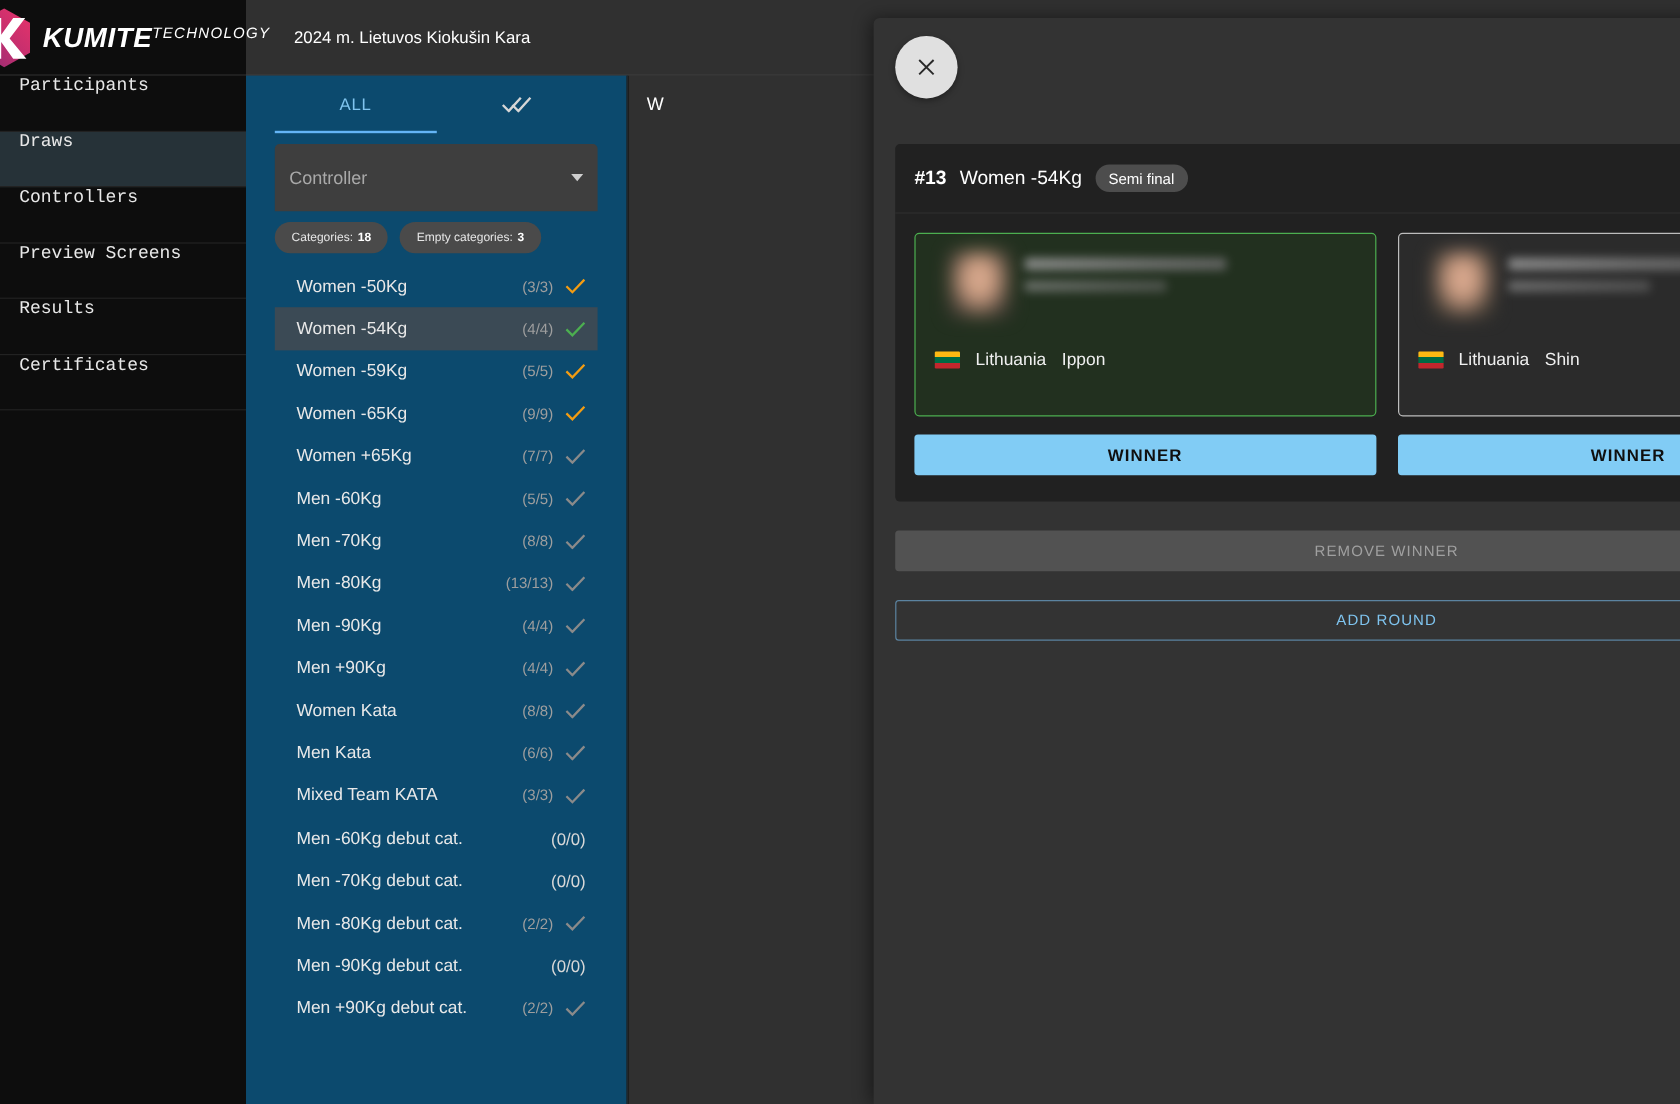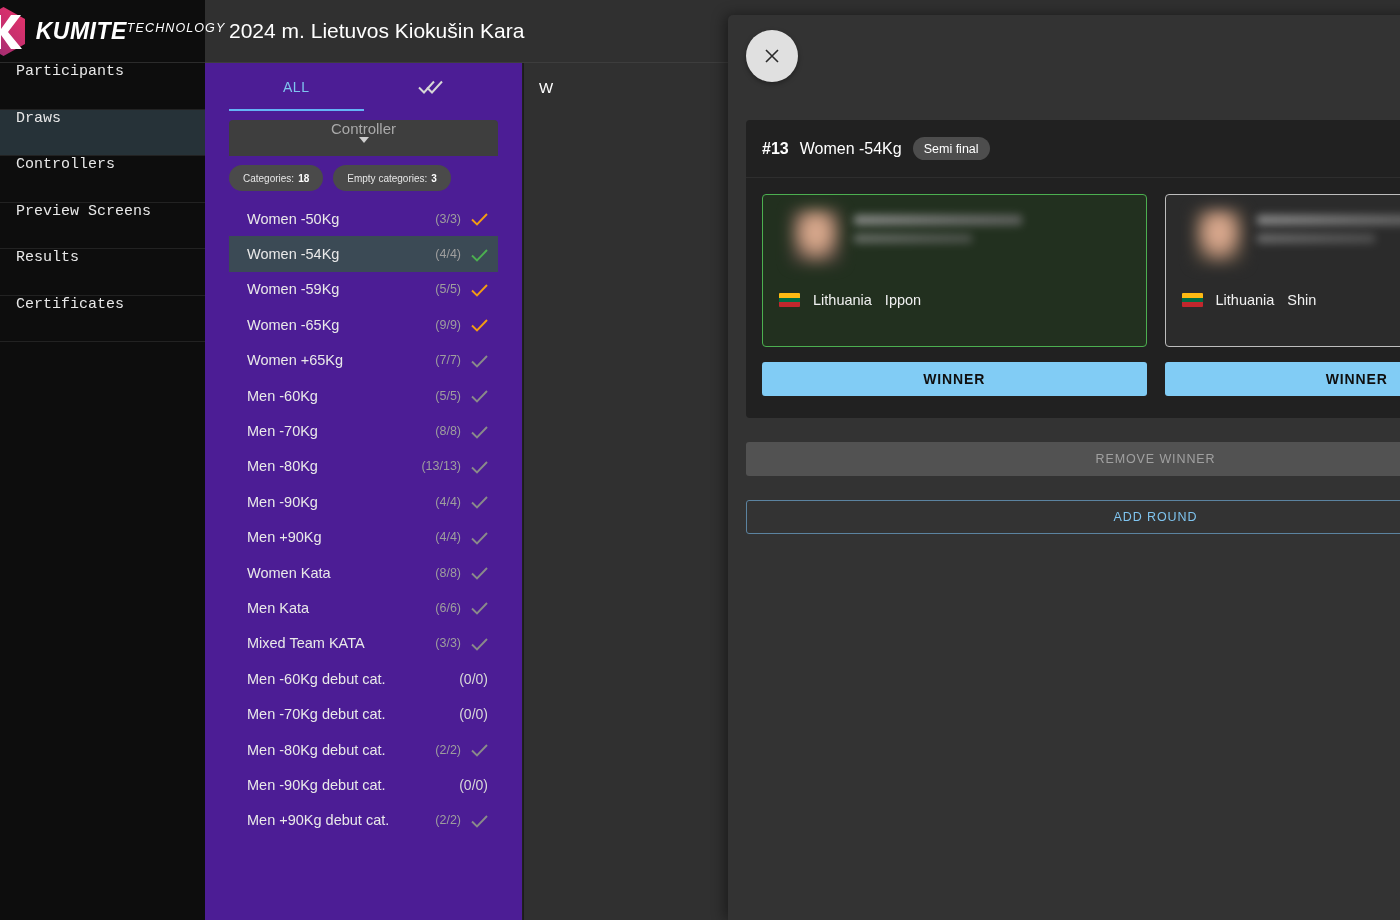--- a/index.html
+++ b/index.html
@@ -52,55 +52,54 @@
   .main { flex: 1; height: 920px; position: relative; background: #303030; }
   .topbar {
     height: 63px;
     display: flex; align-items: center;
     padding-left: 24px;
     border-bottom: 1px solid #3d3d3d;
     background: #303030;
     overflow: hidden;
     white-space: nowrap;
   }
-  .topbar-title { font-size: 21px; color: #ffffff; }
+  .topbar-title { font-size: 14px; color: #ffffff; margin-left: 16px; }
 
   .content-row { display: flex; height: 857px; }
 
   
   .cat-panel {
     width: 318px; flex: 0 0 318px;
-    background: #4c1d95;
+    background: #0c4a6e;
     border-right: 1px solid #1f1f1f;
     padding: 0 24px;
     position: relative;
   }
   .tabs { display: flex; height: 48px; position: relative; }
   .tab {
     flex: 1;
     display: flex; align-items: center; justify-content: center;
     font-size: 14px; letter-spacing: .6px;
     color: #9a9a9a; cursor: pointer;
   }
   .tab.active { color: #7fc4ef; font-weight: 500; }
   .tab-underline {
     position: absolute; bottom: 0; left: 0;
     width: 50%; height: 2px; background: #64b5f6;
   }
   .dblcheck { width: 26px; height: 14px; }
 
   .select-box {
     margin-top: 9px;
-    height: 36px;
+    height: 56px;
     background: #3e3e3e;
     border-radius: 4px 4px 0 0;
-    display: flex; align-items: center; justify-content: flex-start;
+    display: flex; align-items: center; justify-content: space-between;
     padding: 0 12px;
     cursor: pointer;
-    flex-direction: column;
   }
   .select-label { color: #a9a9a9; font-size: 15px; }
   .caret {
     width: 0; height: 0;
     border-left: 5px solid transparent;
     border-right: 5px solid transparent;
     border-top: 6px solid #cfcfcf;
   }
 
   .chips { display: flex; gap: 10px; margin-top: 9px; }

